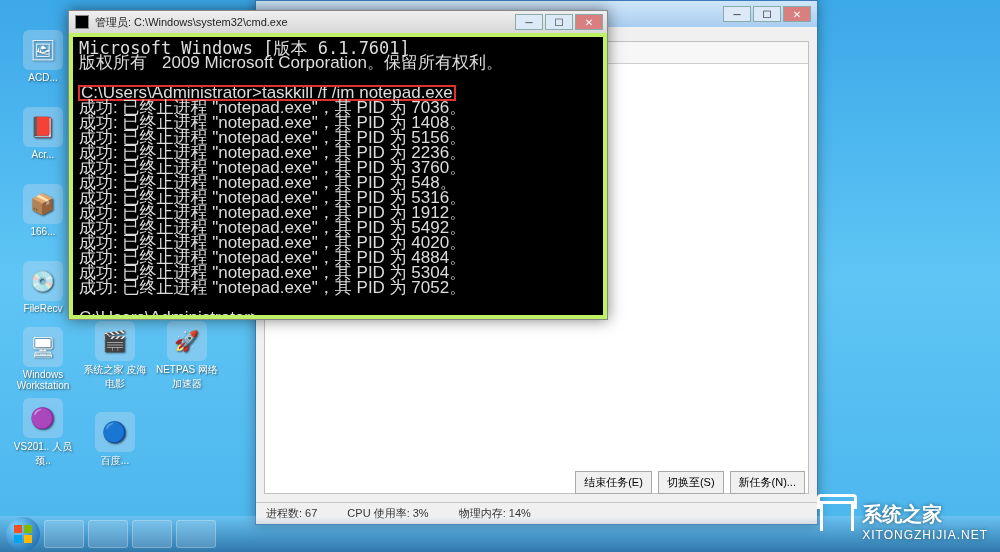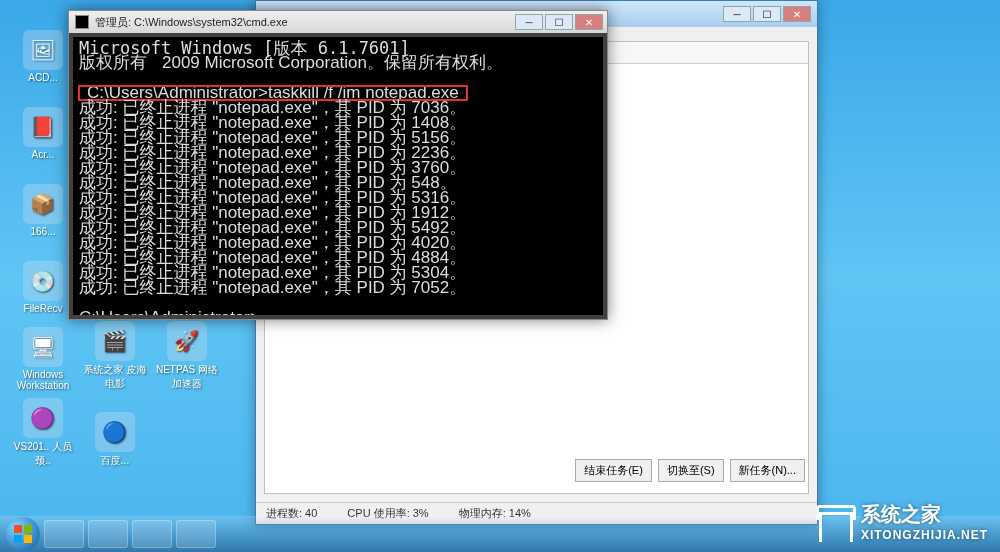--- a/index.html
+++ b/index.html
@@ -10,33 +10,33 @@
 .desk-icon .ic{width:40px;height:40px;background:rgba(200,220,240,.35);border-radius:6px;margin-bottom:2px;display:flex;align-items:center;justify-content:center;font-size:20px}
 .taskbar{position:absolute;bottom:0;left:0;right:0;height:36px;background:linear-gradient(180deg,rgba(255,255,255,.15),rgba(30,80,130,.6));display:flex;align-items:center;padding:0 6px;gap:4px}
 .start-orb{width:34px;height:34px;border-radius:50%;background:radial-gradient(circle at 30% 30%,#7fd4ff,#0a5aa0);display:flex;align-items:center;justify-content:center}
 .task-btn{height:28px;min-width:40px;background:rgba(255,255,255,.15);border:1px solid rgba(255,255,255,.25);border-radius:3px}
 .taskmgr{position:absolute;left:255px;top:0;width:563px;height:525px;background:#f0f0f0;border:1px solid #3a7ab8;box-shadow:0 0 12px rgba(0,0,0,.35)}
 .tm-title{height:26px;background:linear-gradient(180deg,#cfe6f8,#a9cdef);display:flex;align-items:center;justify-content:flex-end;padding:0 6px;gap:2px}
 .win-ctrl{width:28px;height:16px;background:#dceaf7;border:1px solid #8aa;display:flex;align-items:center;justify-content:center;font-size:10px;cursor:pointer}
 .win-ctrl.close{background:#d97f7f;color:#fff}
 .tm-body{position:absolute;left:8px;right:8px;top:40px;bottom:30px;background:#fff;border:1px solid #c0c0c0}
 .tm-table-head{height:22px;border-bottom:1px solid #d0d0d0;background:#f7f7f7}
-.tm-buttons{position:absolute;right:12px;bottom:42px;display:flex;gap:6px}
+.tm-buttons{position:absolute;right:12px;bottom:30px;display:flex;gap:6px}
 .tm-btn{font-size:11px;padding:3px 8px;background:#f0f0f0;border:1px solid #aaa;cursor:pointer}
 .tm-status{position:absolute;left:0;right:0;bottom:0;height:22px;background:#f0f0f0;border-top:1px solid #c8c8c8;display:flex;align-items:center;font-size:11px;color:#333;padding-left:10px;gap:30px}
-.cmd{position:absolute;left:68px;top:10px;width:540px;height:310px;background:#404040;border:1px solid #888;box-shadow:0 0 14px rgba(0,0,0,.5)}
+.cmd{position:absolute;left:68px;top:10px;width:540px;height:310px;background:#bef264;border:1px solid #888;box-shadow:0 0 14px rgba(0,0,0,.5)}
 .cmd-title{height:22px;background:linear-gradient(180deg,#efefef,#d8d8d8);display:flex;align-items:center;font-size:11px;color:#222;padding-left:6px;position:relative}
 .cmd-title .cicon{width:14px;height:14px;background:#000;border:1px solid #888;margin-right:6px}
 .cmd-title .ctrls{position:absolute;right:4px;top:3px;display:flex;gap:2px}
 .cmd-body{position:absolute;left:4px;right:4px;top:26px;bottom:4px;background:#000;color:#ddd;font-family:"NSimSun","SimSun",Consolas,monospace;font-size:17px;line-height:14px;padding:4px 6px;white-space:pre;overflow:hidden}
-.hl{outline:2px solid #e03030;outline-offset:-1px;display:inline-block;padding:0 8px}
-.watermark{position:absolute;right:12px;bottom:10px;display:flex;align-items:flex-end;gap:8px;color:#fff;font-size:20px;font-weight:bold;text-shadow:0 0 4px rgba(0,0,0,.5)}
+.hl{outline:2px solid #e03030;outline-offset:-1px;display:inline-block;padding:0 2px}
+.watermark{position:absolute;right:12px;bottom:10px;display:flex;align-items:flex-start;gap:8px;color:#fff;font-size:20px;font-weight:bold;text-shadow:0 0 4px rgba(0,0,0,.5)}
 .wm-logo{width:34px;height:30px;border:3px solid #fff;border-bottom:none;position:relative}
 .wm-logo:before{content:"";position:absolute;left:-6px;right:-6px;top:-10px;height:12px;border:3px solid #fff;border-bottom:none;border-radius:4px 4px 0 0}
-.wm-sub{font-size:12px;display:block;font-weight:bold;letter-spacing:1px}
+.wm-sub{font-size:12px;display:block;font-weight:normal;letter-spacing:1px}
 </style>
 </head>
 <body>
 
 <div class="desktop">
 
   <div class="icon-grid" id="iconGrid">
       <div class="desk-icon">
         <div class="ic">🖼</div>
         <span>ACD...</span>
@@ -115,21 +115,21 @@
     </div>
     <div class="tm-body">
       <div class="tm-table-head"></div>
     </div>
     <div class="tm-buttons">
       <button class="tm-btn">结束任务(E)</button>
       <button class="tm-btn">切换至(S)</button>
       <button class="tm-btn">新任务(N)...</button>
     </div>
     <div class="tm-status">
-      <span>进程数: 40</span>
+      <span>进程数: 67</span>
       <span>CPU 使用率: 3%</span>
       <span>物理内存: 14%</span>
     </div>
   </div>
 
   <div class="cmd">
     <div class="cmd-title">
       <span class="cicon"></span>
       <span>管理员: C:\Windows\system32\cmd.exe</span>
       <div class="ctrls">

